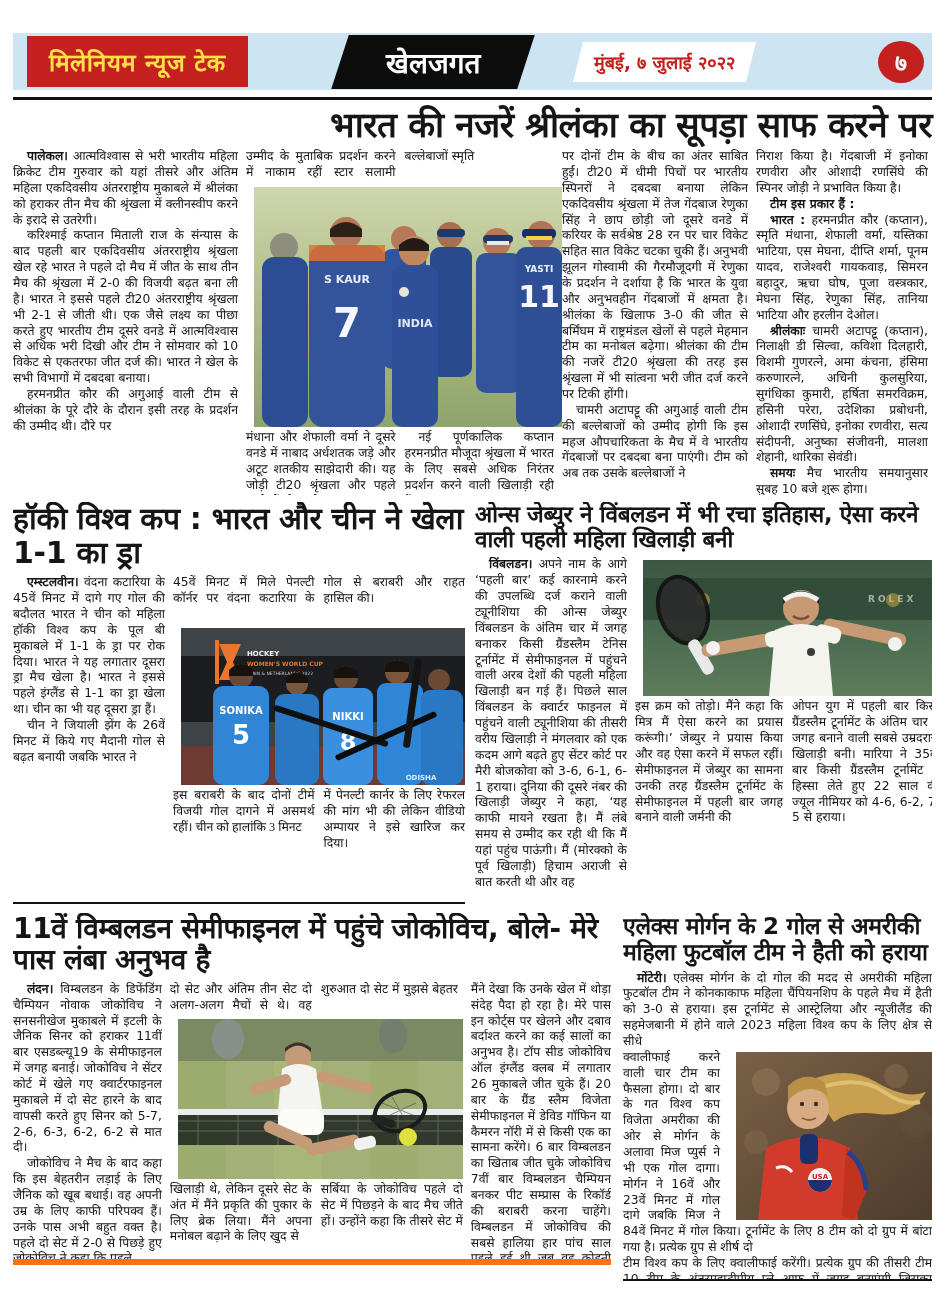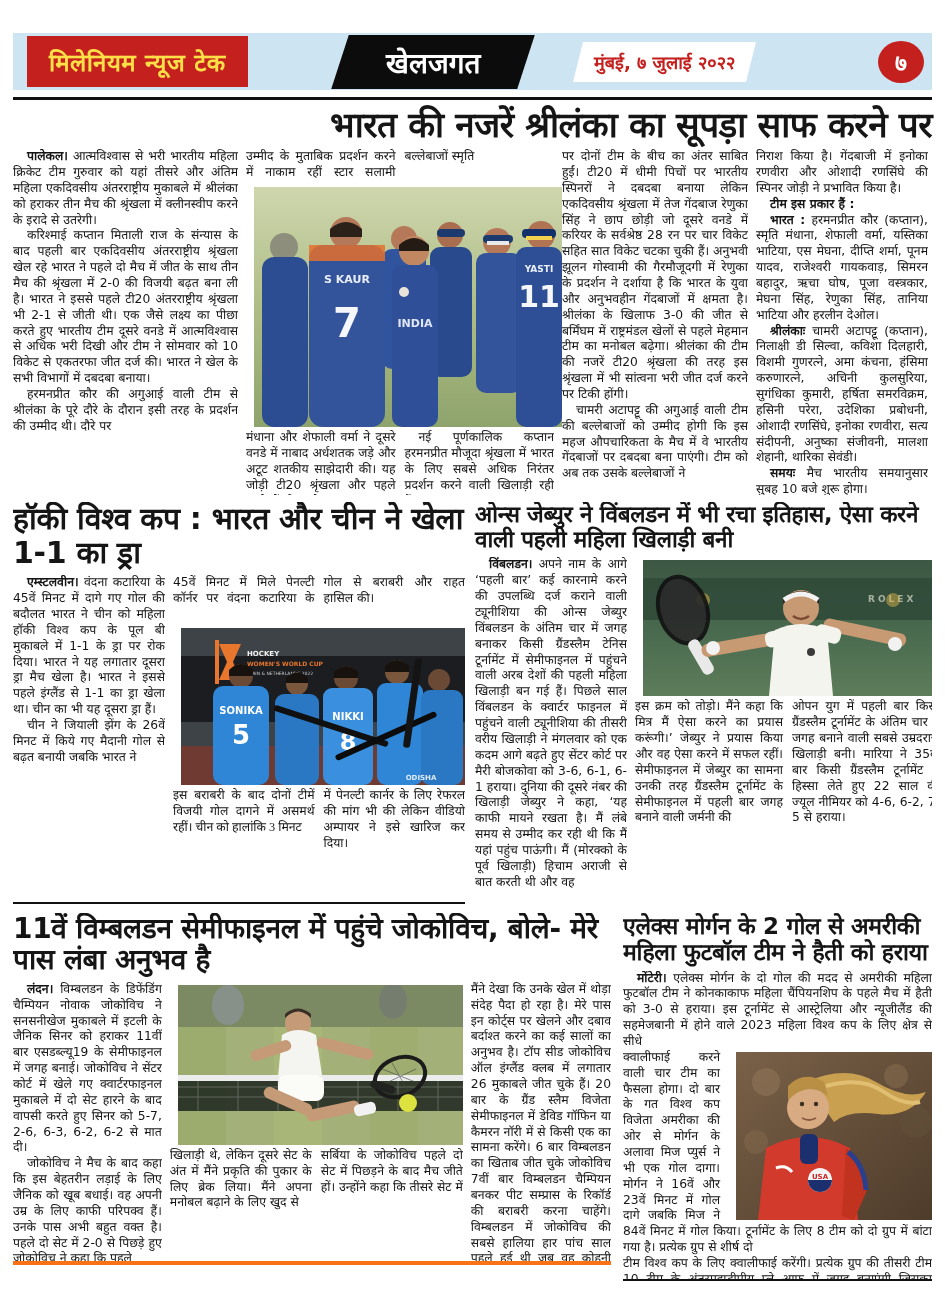--- a/index.html
+++ b/index.html
@@ -55,21 +55,21 @@
   .hwrap .top { height:50px; } .hwrap .bottom { height:64px;font-family:Liberation Serif, serif; }
   .jabeur { flex:1; }
   .jabeur .sec-headline { font-size:22.5px; }
   .jabeur-body { display:flex; gap:8px; margin-top:5px; }
   .j1col { width:152px; }
   .jwrap { flex:1; display:flex; flex-direction:column; }
   .jwrap .top { height:34px; } .jwrap .bottom { flex:1; }
 
   
   .bottom-row { display:flex; gap:12px; margin-top:9px; height:372px; overflow:hidden; }
-  .djokovic { width:598px; border-bottom:4px solid #f97316; padding-bottom:6px; height:352px; overflow:hidden; }
+  .djokovic { width:598px; border-bottom:6px solid #f97316; padding-bottom:6px; height:352px; overflow:hidden; }
   .djokovic .sec-headline { font-size:28px; }
   .djokovic-body { display:flex; gap:8px; margin-top:6px; }
   .d1col { width:155px; } .d4col { width:146px; }
   .dwrap { flex:1; display:flex; flex-direction:column; }
   .dwrap .top { height:34px; } .dwrap .bottom { height:64px; }
   .morgan { flex:1; border-bottom:2px solid #111; padding-bottom:6px; height:368px; overflow:hidden; }
   .morgan .sec-headline { font-size:23px; line-height:1.14; }
   .morgan-flow { margin-top:5px; overflow:hidden; }
   .morgan-photo { float:right; margin:2px 0 4px 8px; }
 </style>
@@ -284,20 +284,24 @@
   <div class="bottom-row">
 
     <section class="djokovic">
       <h2 class="sec-headline">11वें विम्बलडन सेमीफाइनल में पहुंचे जोकोविच, बोले- मेरे पास लंबा अनुभव है</h2>
       <div class="djokovic-body">
         <div class="col d1col">
           <p class="jt ind"><b class="dl">लंदन।</b> <span>विम्बलडन के डिफेंडिंग चैम्पियन नोवाक जोकोविच ने सनसनीखेज मुकाबले में इटली के जैनिक सिनर को हराकर 11वीं बार एसडब्ल्यू19 के सेमीफाइनल में जगह बनाई। जोकोविच ने सेंटर कोर्ट में खेले गए क्वार्टरफाइनल मुकाबले में दो सेट हारने के बाद वापसी करते हुए सिनर को 5-7, 2-6, 6-3, 6-2, 6-2 से मात दी।</span></p>
           <p class="jt ind">जोकोविच ने मैच के बाद कहा कि इस बेहतरीन लड़ाई के लिए जैनिक को खूब बधाई। वह अपनी उम्र के लिए काफी परिपक्व हैं। उनके पास अभी बहुत वक्त है। पहले दो सेट में 2-0 से पिछड़े हुए जोकोविच ने कहा कि पहले</p>
         </div>
         <div class="dwrap">
+          <div class="two-col top">
+            <p class="jt">दो सेट और अंतिम तीन सेट दो अलग-अलग मैचों से थे। वह शुरुआत दो सेट में मुझसे बेहतर</p>
+
+          </div>
           <span class="photo-frame">
             <svg width="285" height="160" viewBox="0 0 285 160">
               <rect width="285" height="160" fill="#a3b179"></rect>
               <rect width="285" height="42" fill="#7c8a63"></rect>
               <ellipse cx="50" cy="20" rx="16" ry="20" fill="#8d939b" opacity="0.7"></ellipse>
               <ellipse cx="215" cy="16" rx="14" ry="18" fill="#6f7477" opacity="0.6"></ellipse>
               <rect x="0" y="42" width="48" height="118" fill="#9cab6e"></rect>
               <rect x="96" y="42" width="48" height="118" fill="#aab877" opacity="0.7"></rect>
               <rect x="192" y="42" width="48" height="118" fill="#9cab6e" opacity="0.7"></rect>
 

